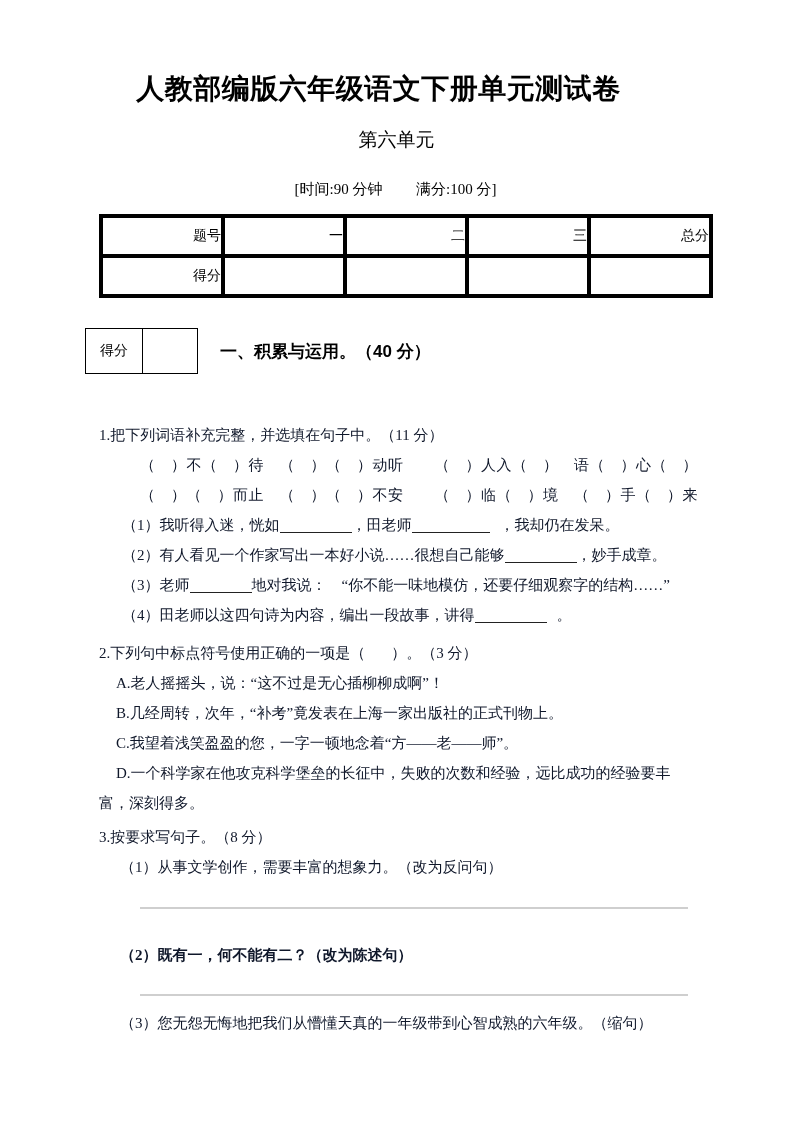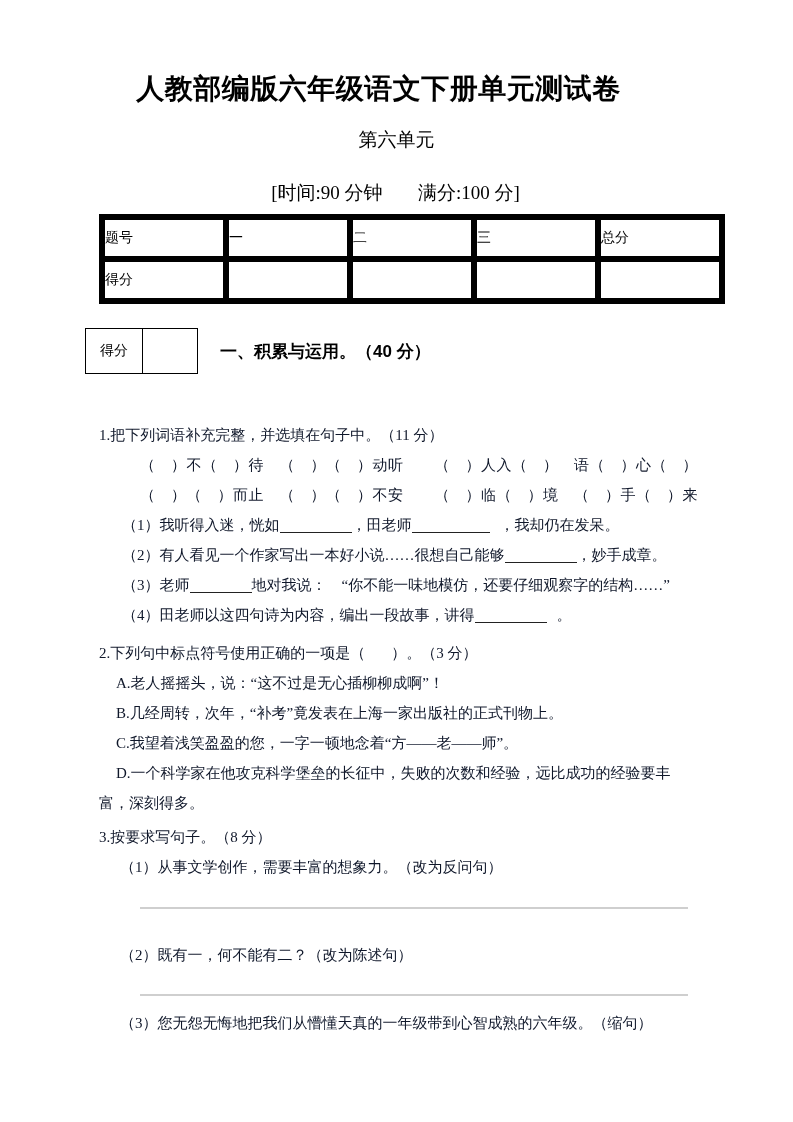--- a/index.html
+++ b/index.html
@@ -43,38 +43,38 @@
     font-family: "Liberation Sans", "DejaVu Sans", sans-serif;
     font-size: 19px;
     font-weight: normal;
     color: #000;
   }
   .doc-meta {
     position: absolute;
     left: 0; top: 180px;
     width: 791px;
     text-align: center;
-    font-size: 19px;
+    font-size: 15px;
     color: #000;
   }
   .doc-meta .gap { display:inline-block; width: 26px; }
 
   
   .score-table {
     position: absolute;
     left: 99px;
     top: 214px;
     width: 592px;
     border-collapse: collapse;
     table-layout: fixed;
   }
   .score-table td {
-    border: 6px solid #000000;
+    border: 4px solid #000000;
     height: 36px;
-    text-align: left;
+    text-align: right;
     vertical-align: middle;
     font-size: 14px;
     padding: 0;
     color: #000;
   }
   .score-table td.lbl { width: 118px; }
   .score-table td.cell { width: 118px; }
 
   
   .section-row {
@@ -225,21 +225,21 @@
     <div class="q-line opt">D.一个科学家在他攻克科学堡垒的长征中，失败的次数和经验，远比成功的经验要丰</div>
     <div class="q-line opt-cont">富，深刻得多。</div>
   </div>
 
   <div class="q-block" style="top:822px;">
     <div class="q-line lvl0">3.按要求写句子。（8 分）</div>
     <div class="q-line lvl1b">（1）从事文学创作，需要丰富的想象力。（改为反问句）</div>
   </div>
   <div class="answer-line" style="top:907px;"></div>
 
-  <div class="q-block" style="top:940px;">
+  <div class="q-block" style="top:940px;font-weight:bold;">
     <div class="q-line lvl1b">（2）既有一，何不能有二？（改为陈述句）</div>
   </div>
   <div class="answer-line" style="top:994px;"></div>
 
   <div class="q-block" style="top:1008px;">
     <div class="q-line lvl1b">（3）您无怨无悔地把我们从懵懂天真的一年级带到心智成熟的六年级。（缩句）</div>
   </div>
 
 </div>
 

